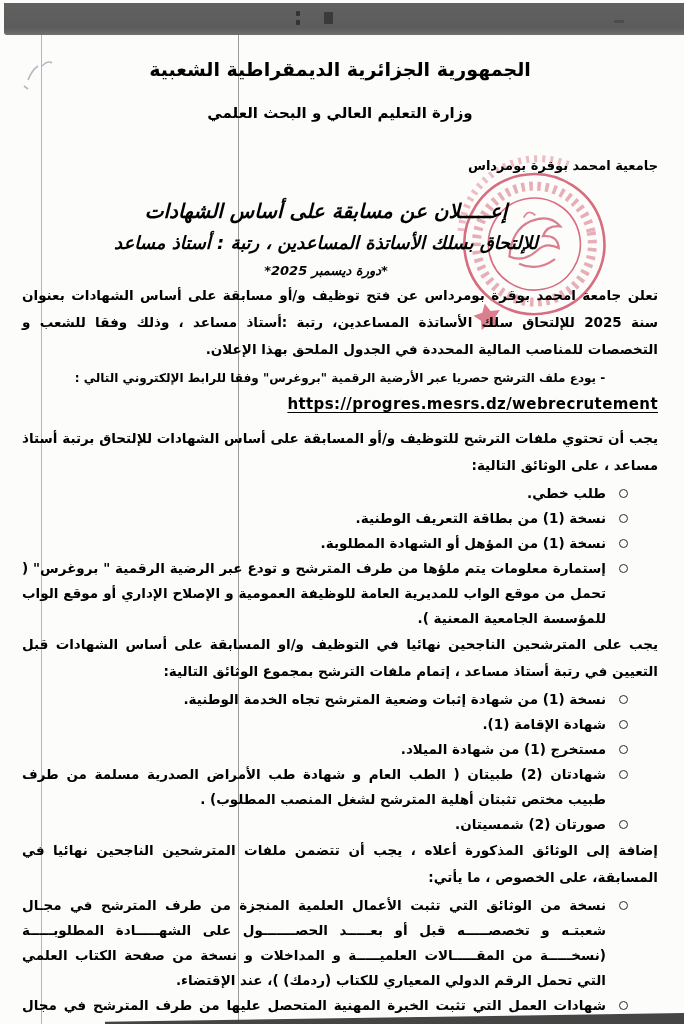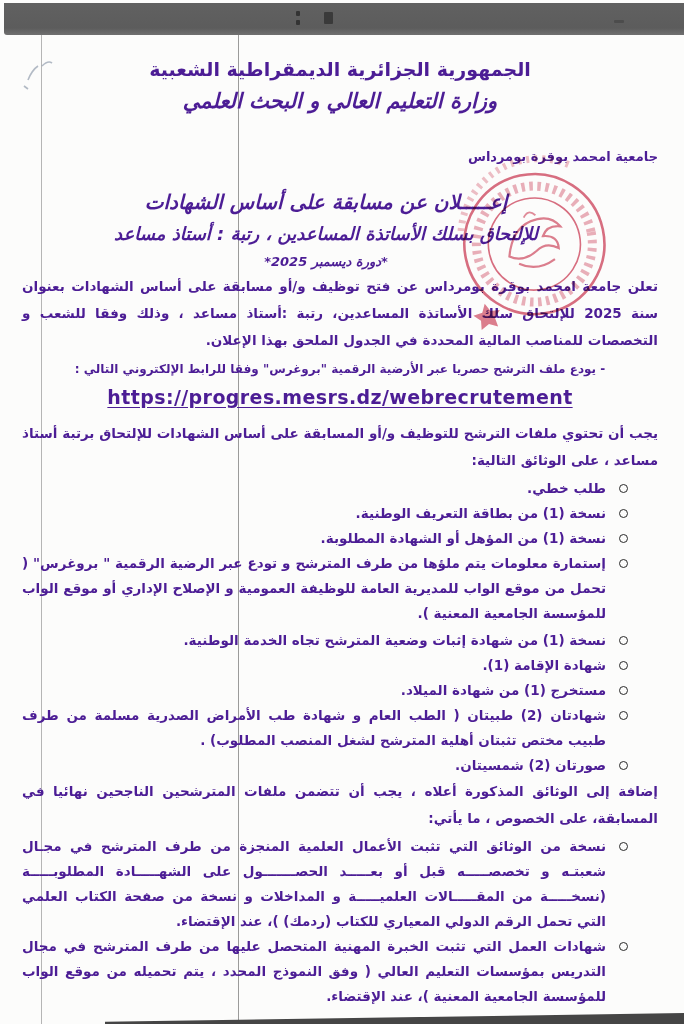--- a/index.html
+++ b/index.html
@@ -6,21 +6,21 @@
   body{
     background:#e8e8e8;
     font-family:"DejaVu Sans","Liberation Sans",sans-serif;
   }
   .page{
     position:relative;
     width:684px;height:1024px;
     margin:0 auto;
     background:#fcfcfb;
     overflow:hidden;
-    color:#4c1d95;
+    color:#000000;
   }
   
   .topbar{
     position:absolute;top:3px;left:4px;right:0;height:32px;
     background:linear-gradient(180deg,#616161 0%,#5c5c5c 78%,#707070 100%);
     border-bottom-left-radius:3px;
     z-index:6;
   }
   .topbar .mark{position:absolute;background:#333;border-radius:1px;}
   .topbar .m1{left:292px;top:8px;width:4px;height:5px;box-shadow:0 9px 0 #333;}
@@ -44,21 +44,21 @@
   }
   
   .content{
     position:relative;z-index:2;
     direction:rtl;
     padding:58px 26px 0 22px;
     font-weight:700;
   }
   .hdr{text-align:center;}
   .hdr .h1{font-size:19px;letter-spacing:.2px;}
-  .hdr .h2{font-size:21px;margin-top:9px;font-style:italic;}
+  .hdr .h2{font-size:15px;margin-top:24px;}
   .university{
     margin-top:36px;
     text-align:right;
     font-size:13px;
   }
   .titleblock{margin-top:26px;text-align:center;transform:translateX(-14px);font-style:italic;}
   .titleblock .t1{font-size:20px;}
   .titleblock .t2{font-size:18px;margin-top:9px;}
   .titleblock .t3{font-size:13px;margin-top:10px;}
   .para{
@@ -69,22 +69,22 @@
     text-justify:inter-word;
   }
   .intro{margin-top:4px;}
   .submitline{
     margin:2px 0 0 0;
     text-align:center;
     font-size:12px;
     line-height:26px;
   }
   .url{
-    text-align:center;
-    font-size:19px;
+    text-align:right;
+    font-size:15px;
     letter-spacing:.4px;
     text-decoration:underline;
     text-underline-offset:3px;
     margin:4px 0 12px 0;
     direction:ltr;
     cursor:pointer;
   }
   .sec{margin-top:8px;}
   .list{
     list-style:none;
@@ -155,20 +155,21 @@
       <li>
           <span class="bullet"></span>
           <span class="itext">نسخة (1) من المؤهل أو الشهادة المطلوبة.</span>
         </li>
       <li>
           <span class="bullet"></span>
           <span class="itext">إستمارة معلومات يتم ملؤها من طرف المترشح و تودع عبر الرضية الرقمية " بروغرس" ( تحمل من موقع الواب للمديرية العامة للوظيفة العمومية و الإصلاح الإداري  أو موقع الواب للمؤسسة الجامعية المعنية ).</span>
         </li>
     </ul>
 
+    <p class="para">يجب على المترشحين الناجحين نهائيا في التوظيف و/او المسابقة على أساس الشهادات  قبل التعيين في  رتبة أستاذ مساعد ، إتمام ملفات الترشح بمجموع الوثائق التالية:</p>
     <ul class="list">
       <li>
           <span class="bullet"></span>
           <span class="itext">نسخة (1) من شهادة إثبات وضعية المترشح تجاه الخدمة الوطنية.</span>
         </li>
       <li>
           <span class="bullet"></span>
           <span class="itext">شهادة الإقامة (1).</span>
         </li>
       <li>

